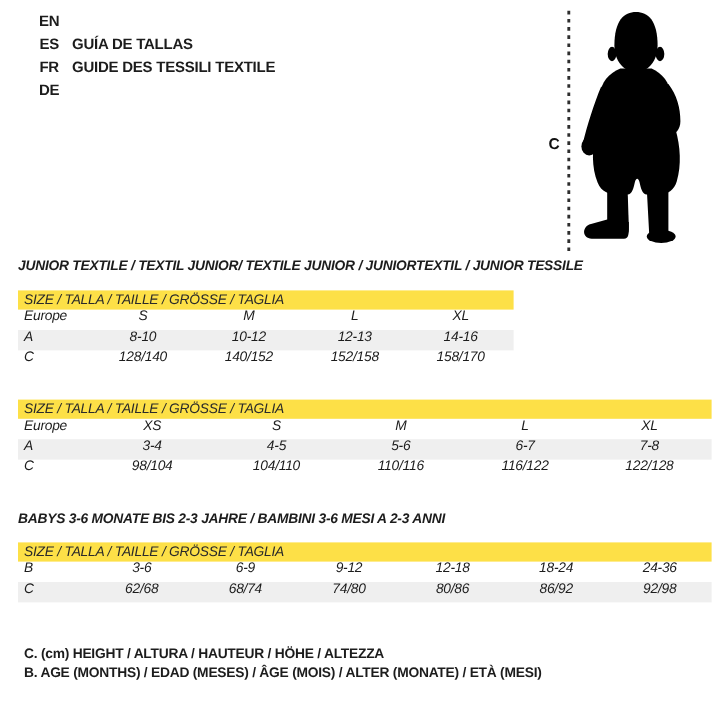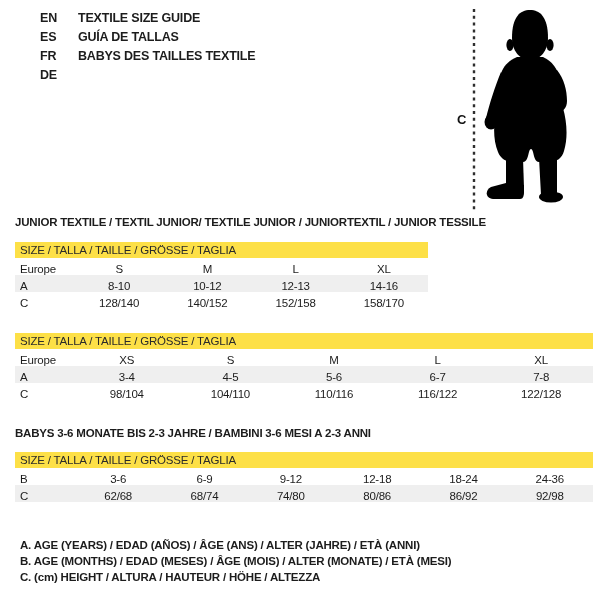--- a/index.html
+++ b/index.html
@@ -1,58 +1,57 @@
 <!DOCTYPE html>
 <html><head>
 <meta charset="utf-8">
 <style>
   html,body { margin:0; padding:0; background:#ffffff; }
   .canvas {
     position:relative; width:600px; height:600px; background:#ffffff;
     font-family:"Liberation Sans", sans-serif; color:#1c1c1c; overflow:hidden;
   }
   
-  .langs { position:absolute; left:40px; top:9px; }
+  .langs { position:absolute; left:22px; top:9px;text-align:center; }
   .lang-row { display:flex; font-weight:bold; font-size:12.5px; line-height:19px; letter-spacing:-0.2px; }
   .lang-code { width:38px; }
   
   .figure { position:absolute; left:443px; top:6px; width:152px; height:208px; }
   
-  .tbl { position:absolute; left:15px; }
+  .tbl { position:absolute; left:15px;font-style:italic; }
   .tbl-title { font-weight:bold; font-size:11.5px; line-height:14px; white-space:nowrap; letter-spacing:-0.2px; }
   .tbl-title sub { font-size:8px; }
   .band {
     margin-top:13px; height:16px; background:#fde047; color:#2a2a2a;
     font-size:11.5px; line-height:16px; padding-left:5px; letter-spacing:-0.2px;
   }
-  .trow { display:flex; height:17px; align-items:flex-end; font-size:11.5px; letter-spacing:-0.2px; }
+  .trow { display:flex; height:17px; align-items:flex-start; font-size:11.5px; letter-spacing:-0.2px; }
   .trow.shade { background:#efefef; }
   .lab { width:55px; padding-left:5px; }
   .cell { flex:1; text-align:center; }
   
   .legend { position:absolute; left:20px; top:537px; }
   .legend-line { font-weight:bold; font-size:11.5px; line-height:16px; letter-spacing:-0.2px; white-space:nowrap; }
 </style>
 </head>
 <body>
 
 <div class="canvas">
 
   <div class="langs">
     <div class="lang-row">
       <span class="lang-code">EN</span>
-      <span class="lang-title">TEXTILE SIZE GUIDE</span>
     </div>
     <div class="lang-row">
       <span class="lang-code">ES</span>
       <span class="lang-title">GUÍA DE TALLAS</span>
     </div>
     <div class="lang-row">
       <span class="lang-code">FR</span>
-      <span class="lang-title">BABYS DES TAILLES TEXTILE</span>
+      <span class="lang-title">GUIDE DES TESSILI TEXTILE</span>
     </div>
     <div class="lang-row">
       <span class="lang-code">DE</span>
     </div>
   </div>
 
   <div class="figure">
     <svg width="152" height="208" viewBox="0 0 152 208">
       <line x1="31" y1="3" x2="31" y2="205" stroke="#2e2e2e" stroke-width="2.4" stroke-dasharray="3 3.8"></line>
       <text x="14" y="118" font-size="13" font-weight="bold" fill="#111" font-family="Liberation Sans, sans-serif">C</text>
@@ -144,18 +143,17 @@
       <div class="cell">62/68</div>
       <div class="cell">68/74</div>
       <div class="cell">74/80</div>
       <div class="cell">80/86</div>
       <div class="cell">86/92</div>
       <div class="cell">92/98</div>
     </div>
   </section>
 
   <div class="legend">
-    <div class="legend-line">A. AGE (YEARS) / EDAD (AÑOS) / ÂGE (ANS) / ALTER (JAHRE) / ETÀ (ANNI)</div>
+    <div class="legend-line">C. (cm) HEIGHT / ALTURA / HAUTEUR / HÖHE / ALTEZZA</div>
     <div class="legend-line">B. AGE (MONTHS) / EDAD (MESES) / ÂGE (MOIS) / ALTER (MONATE) / ETÀ (MESI)</div>
-    <div class="legend-line">C. (cm) HEIGHT / ALTURA / HAUTEUR / HÖHE / ALTEZZA</div>
   </div>
 
 </div>
 
 </body></html>

